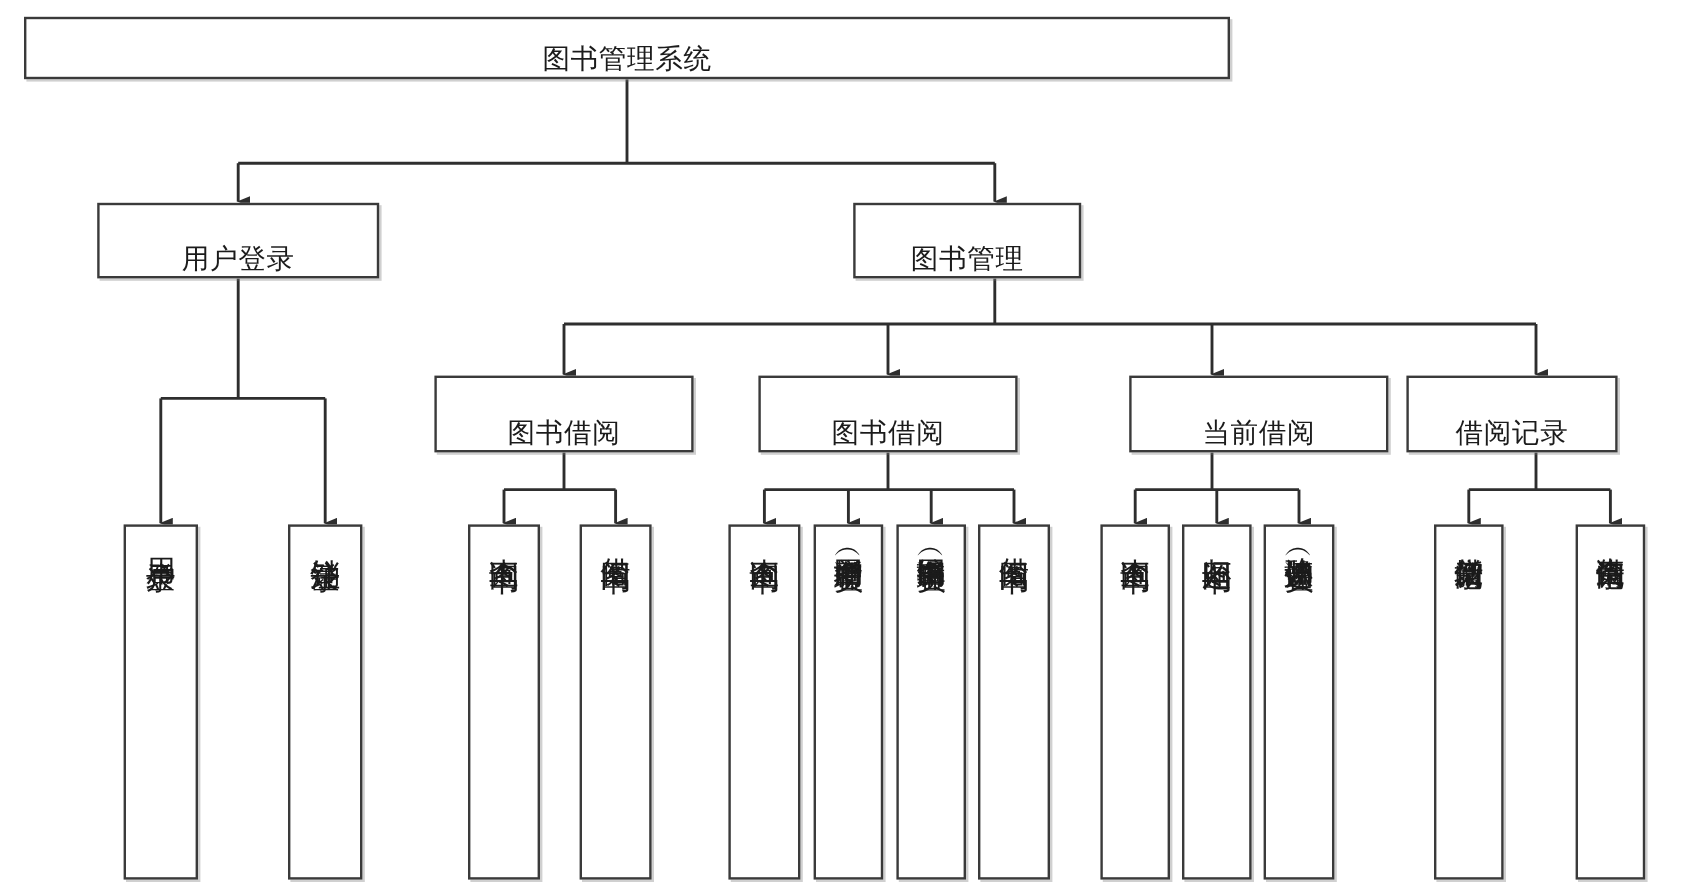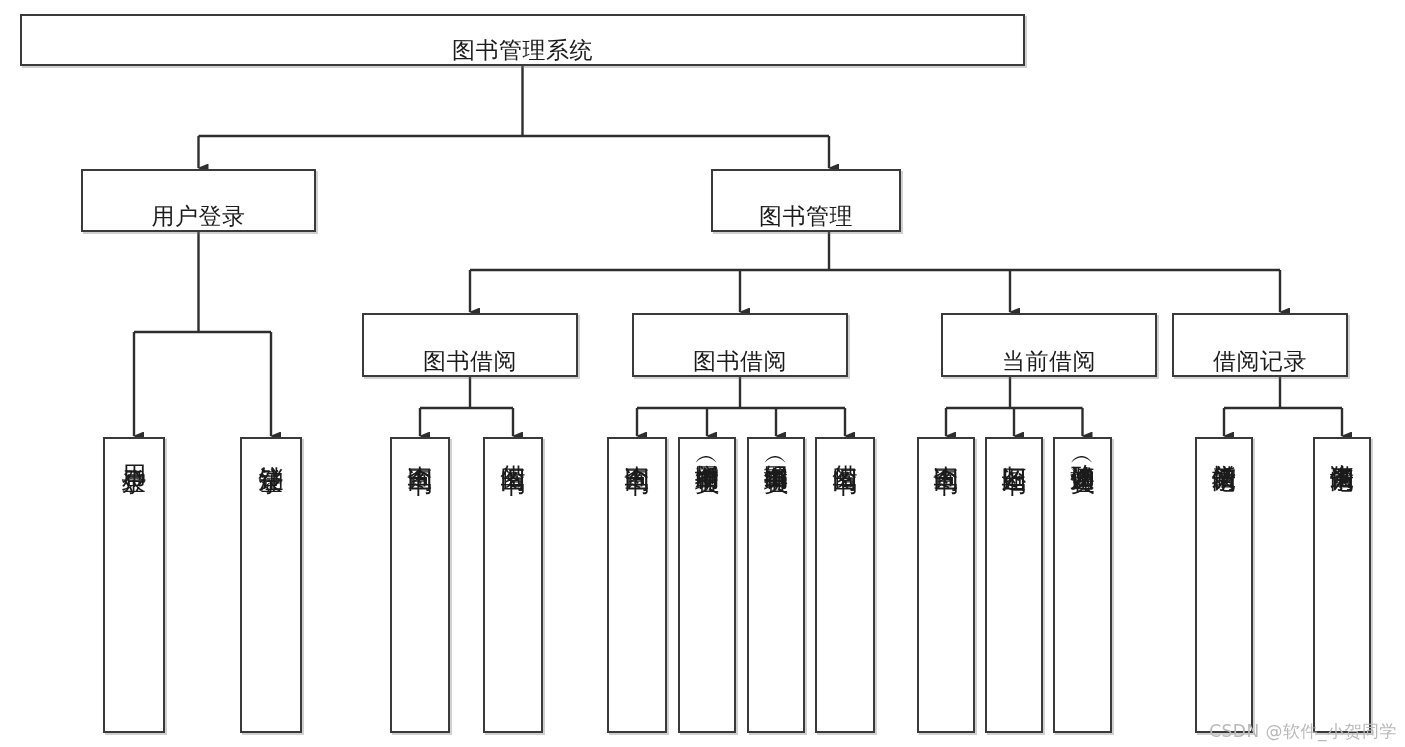--- a/index.html
+++ b/index.html
@@ -175,14 +175,13 @@
         <span class="node-label">确认归还（管理员）</span>
       </div>
       <div class="node vert tall-text" style="left: 1195px; top: 437px; width: 58px; height: 296px;">
         <span class="node-label">新增借阅记录</span>
       </div>
       <div class="node vert tall-text" style="left: 1313px; top: 437px; width: 58px; height: 296px;">
         <span class="node-label">查询借阅记录</span>
       </div>
     </div>
 
-  <div class="watermark">CSDN @软件_小贺同学</div>
 </div>
 
 </body></html>

